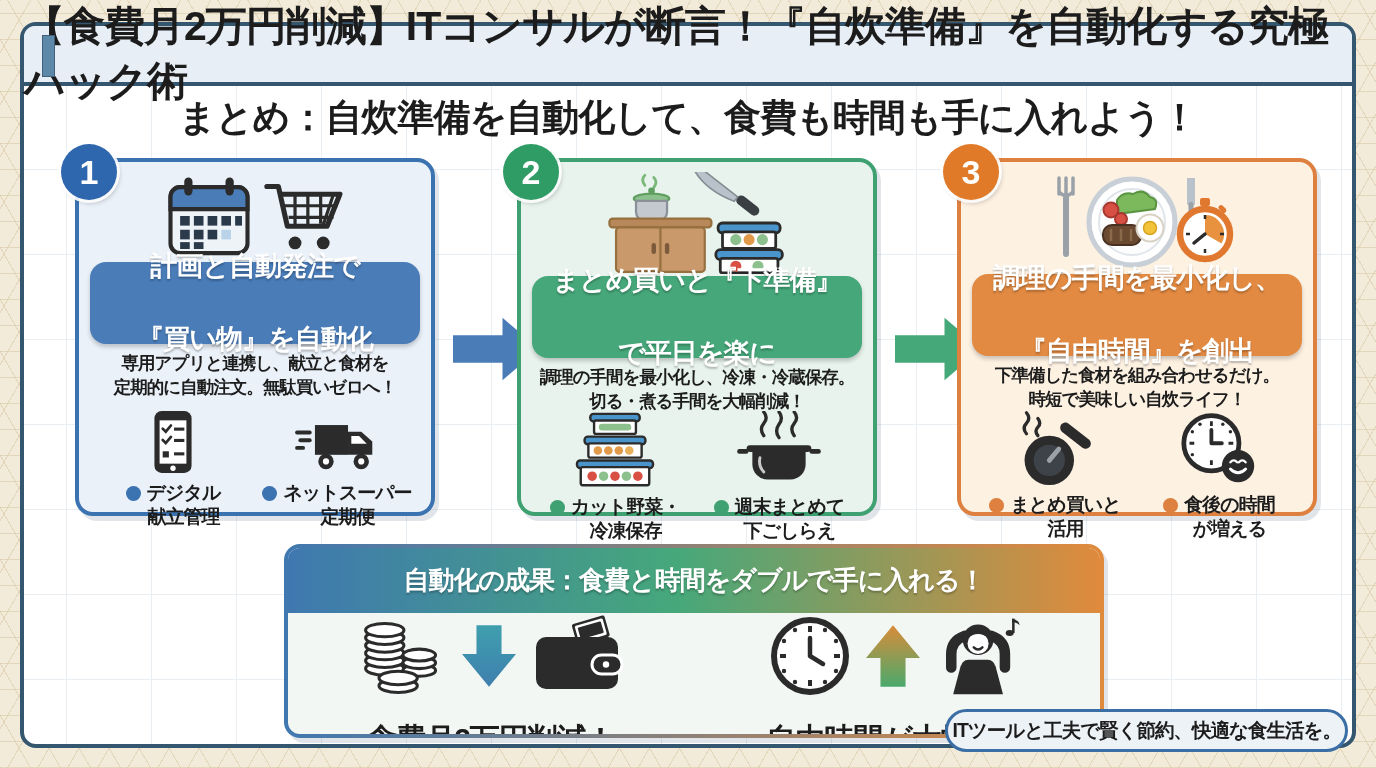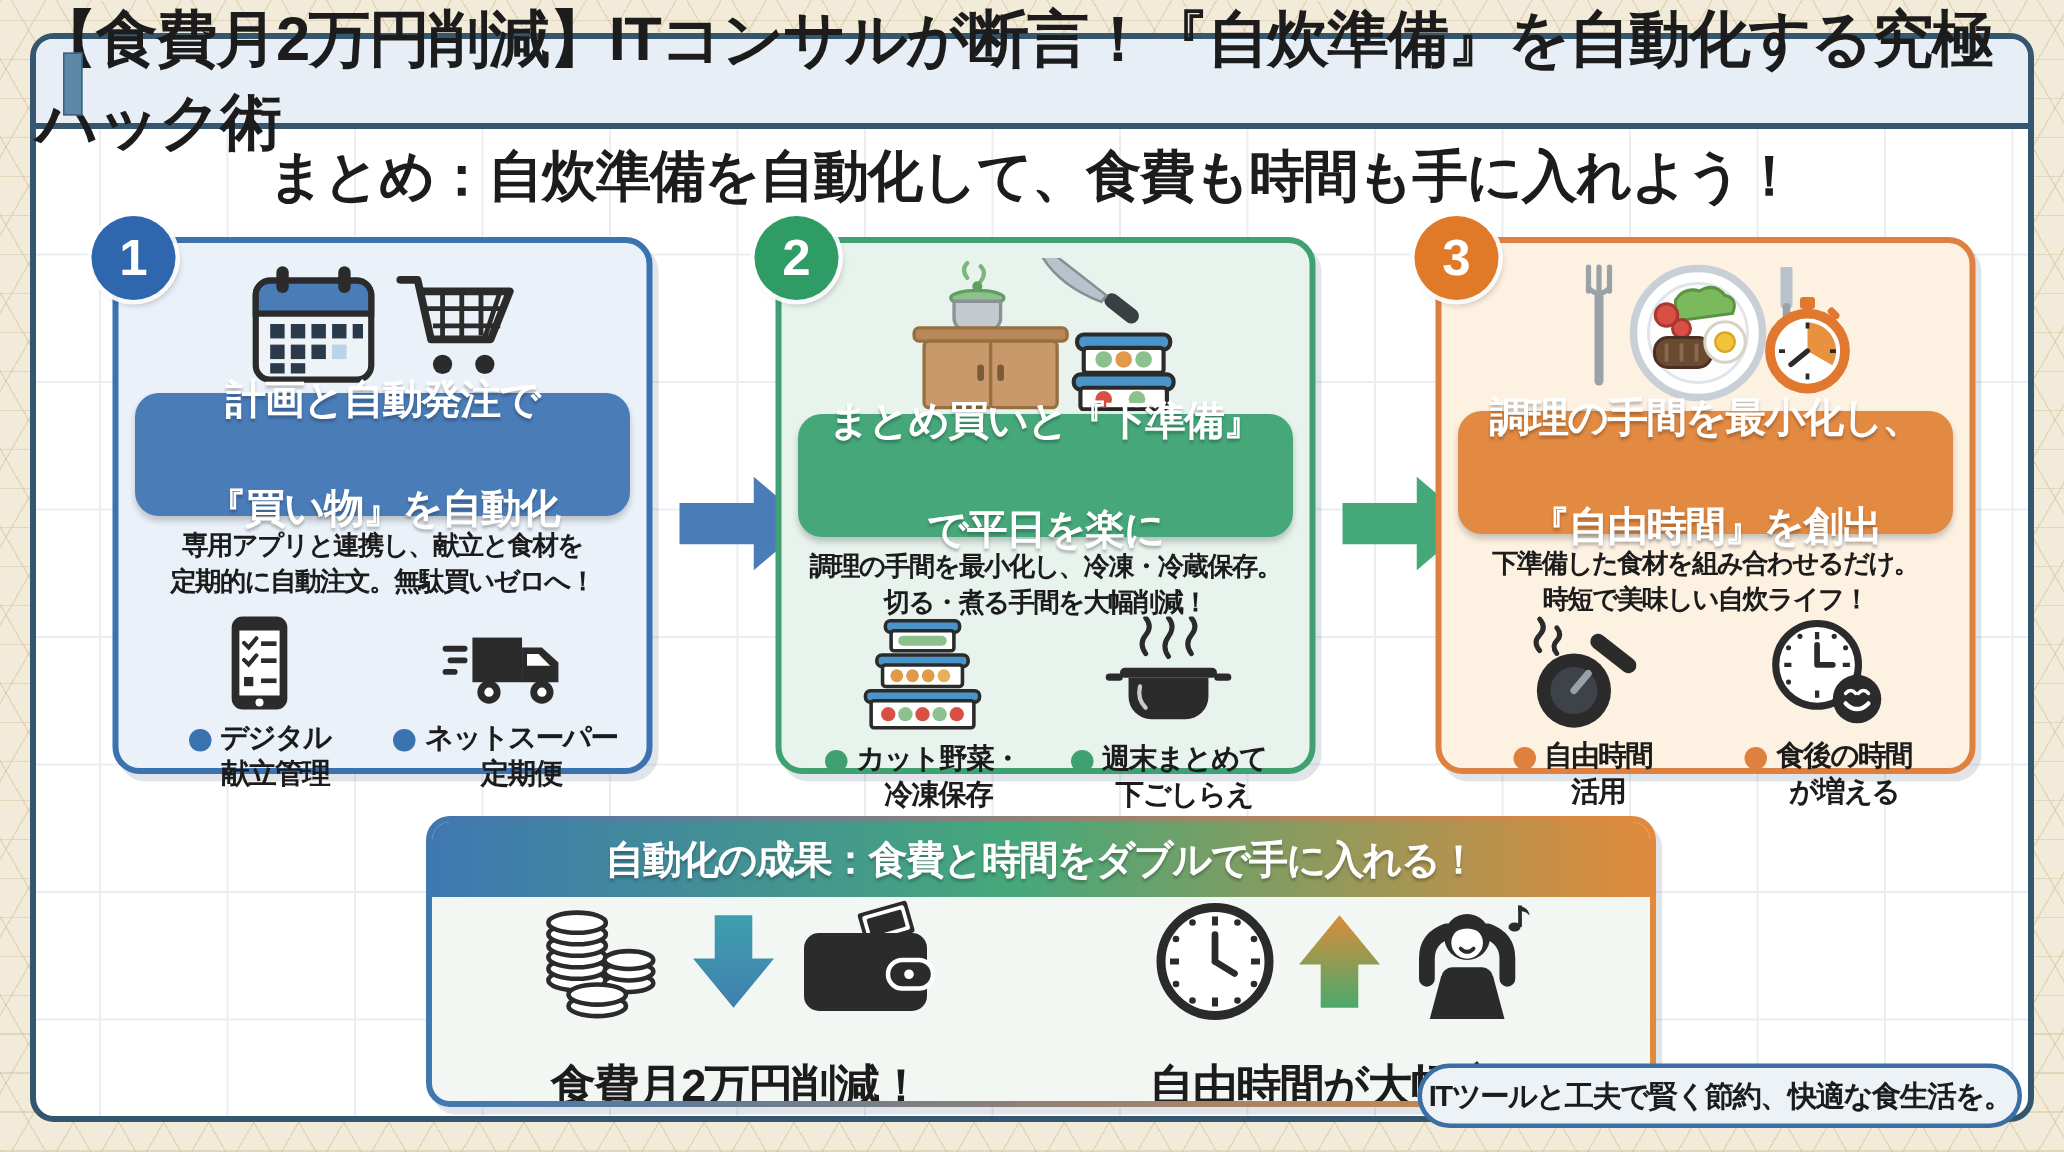--- a/index.html
+++ b/index.html
@@ -98,21 +98,21 @@
   
   .summary {
     position:absolute; left:260px; top:518px; width:820px; height:194px;
     border-radius:16px;
     background:linear-gradient(90deg, var(--summary-blue,#3f78b0), var(--summary-orange,#e08a3c));
     padding:4px;
     box-shadow:4px 5px 0 rgba(70,95,120,.16);
   }
   .summary-inner { width:100%; height:100%; border-radius:12px; overflow:hidden; background:#f3f7f4; display:flex; flex-direction:column; }
   .summary-head {
-    height:50px; flex:none;
+    height:65px; flex:none;
     background:linear-gradient(90deg, var(--summary-blue,#3f78b0), var(--summary-green,#46a87a) 48%, var(--summary-orange,#e08a3c));
     color:#fff; display:flex; align-items:center; justify-content:center;
     font-size:26px; letter-spacing:-1px; text-shadow:0 2px 2px rgba(0,0,0,.25);
   }
   .summary-body { flex:1; display:flex; }
   .summary-item { flex:1; display:flex; flex-direction:column; align-items:center; justify-content:center; }
   .summary-icons { display:flex; align-items:center; gap:14px; height:86px; }
   .summary-label { font-size:30px; margin-top:20px; letter-spacing:-1px; }
 
   
@@ -375,21 +375,21 @@
             <path d="M30 28q-4-5 0-9t0-9" stroke="#2b2b2b" stroke-width="3.5" fill="none" stroke-linecap="round"></path>
             <rect x="58" y="12" width="38" height="11" rx="5.5" transform="rotate(38 58 12)" fill="#2b2b2b"></rect>
             <circle cx="42" cy="54" r="26" fill="#2b2b2b"></circle>
             <circle cx="42" cy="54" r="16.5" fill="#3e4349"></circle>
             <path d="M42 54 L52 42" stroke="#9aa1a8" stroke-width="5" stroke-linecap="round"></path>
           </svg>
         </div>
         <div class="feature-label">
           <span class="dot"></span>
           <span class="feature-text">
-            <div>自由時間</div>
+            <div>まとめ買いと</div>
             <div>活用</div>
           </span>
         </div>
       </div>
       <div class="feature">
         <div class="feature-icon">
           <svg width="92" height="78" viewBox="0 0 96 82">
             <circle cx="40" cy="36" r="29" fill="#fff" stroke="#2b2b2b" stroke-width="5"></circle>
             <path d="M40 13v5 M63 36h-5 M40 59v-5 M17 36h5" stroke="#2b2b2b" stroke-width="3"></path>
             <circle cx="52" cy="16" r="1.8" fill="#2b2b2b"></circle>

